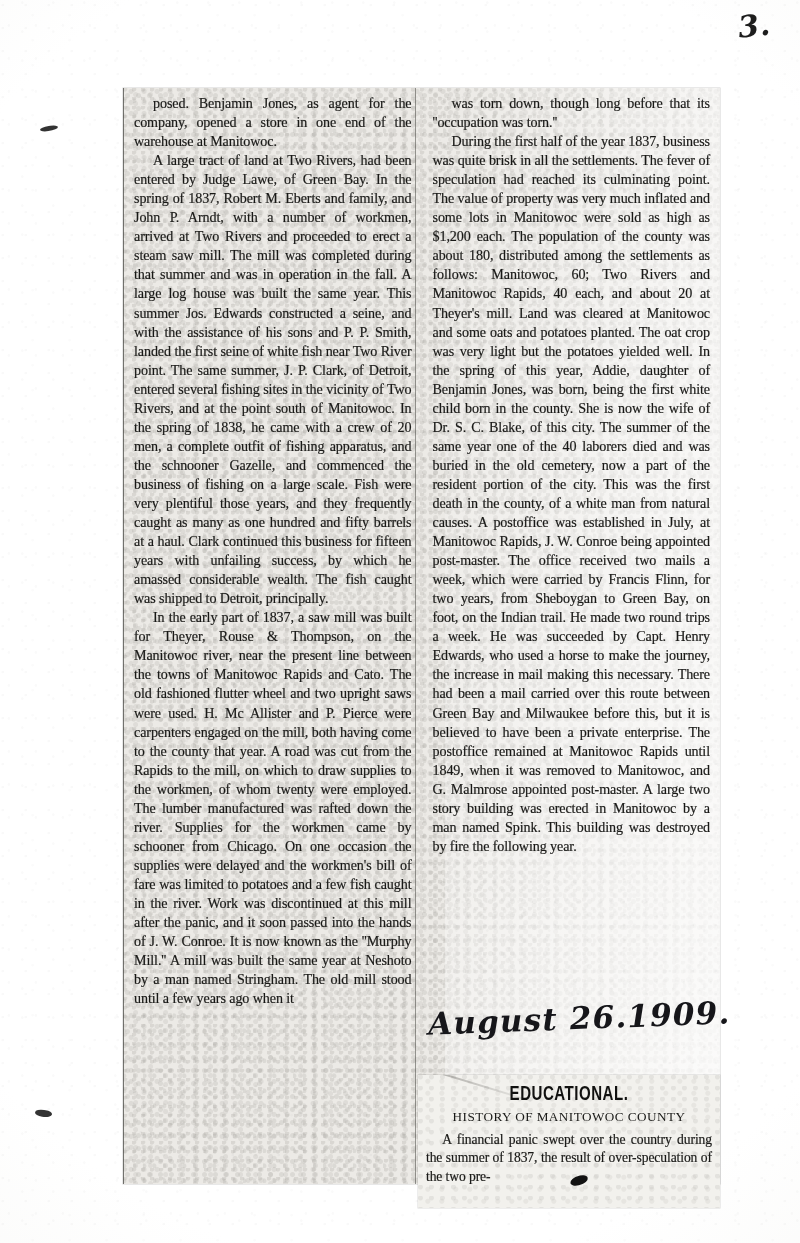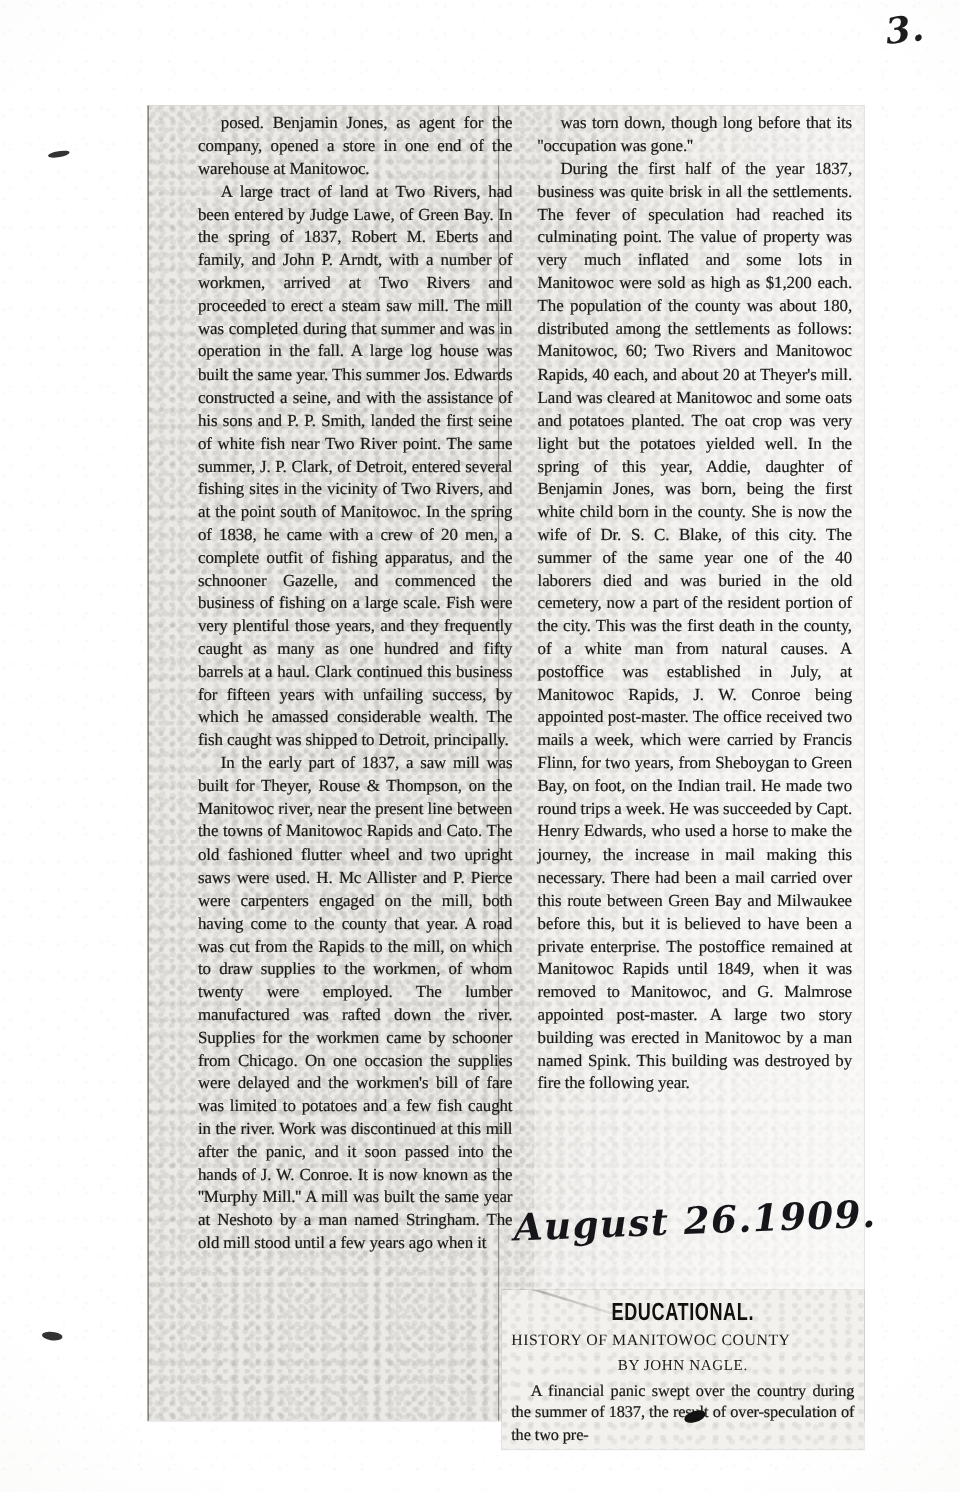--- a/index.html
+++ b/index.html
@@ -103,21 +103,20 @@
   }
   #rule-left   { left: 0px; }
   #rule-middle { left: 292px; opacity:.55; }
 
   
   #columns {
     position: absolute;
     inset: 0;
     display: flex;
     z-index: 3;
-    padding-left: 31px;
   }
   .column {
     position: relative;
     width: 50%;
     box-sizing: border-box;
     padding: 6px 10px 4px 11px;
   }
   .column p, .body-text p {
     margin: 0;
     text-align: justify;
@@ -188,20 +187,21 @@
     font-size: 17.5px;
     letter-spacing: .6px;
     color: #111110;
     transform: scaleX(.86) scaleY(1.18);
     transform-origin: center top;
     margin: 2px 0 7px 0;
     position: relative;
     z-index: 7;
   }
   #edu-subtitle {
+    text-align: center;
     font-family: "Liberation Serif", serif;
     font-size: 13.2px;
     letter-spacing: .45px;
     color: #1a1a18;
     margin: 0 0 6px 0;
     position: relative;
     z-index: 7;
   }
   #edu-byline {
     text-align: center;
@@ -247,33 +247,32 @@
 
     <div id="columns">
 
       <div class="column" id="left-column">
         <p>posed. Benjamin Jones, as agent for the company, opened a store in one end of the warehouse at Manitowoc.</p>
         <p>A large tract of land at Two Rivers, had been entered by Judge Lawe, of Green Bay. In the spring of 1837, Robert M. Eberts and family, and John P. Arndt, with a number of workmen, arrived at Two Rivers and proceeded to erect a steam saw mill. The mill was completed during that summer and was in operation in the fall. A large log house was built the same year. This summer Jos. Edwards constructed a seine, and with the assistance of his sons and P. P. Smith, landed the first seine of white fish near Two River point. The same summer, J. P. Clark, of Detroit, entered several fishing sites in the vicinity of Two Rivers, and at the point south of Manitowoc. In the spring of 1838, he came with a crew of 20 men, a complete outfit of fishing apparatus, and the schnooner Gazelle, and commenced the business of fishing on a large scale. Fish were very plentiful those years, and they frequently caught as many as one hundred and fifty barrels at a haul. Clark continued this business for fifteen years with unfailing success, by which he amassed considerable wealth. The fish caught was shipped to Detroit, principally.</p>
         <p>In the early part of 1837, a saw mill was built for Theyer, Rouse &amp; Thompson, on the Manitowoc river, near the present line between the towns of Manitowoc Rapids and Cato. The old fashioned flutter wheel and two upright saws were used. H. Mc Allister and P. Pierce were carpenters engaged on the mill, both having come to the county that year. A road was cut from the Rapids to the mill, on which to draw supplies to the workmen, of whom twenty were employed. The lumber manufactured was rafted down the river. Supplies for the workmen came by schooner from Chicago. On one occasion the supplies were delayed and the workmen's bill of fare was limited to potatoes and a few fish caught in the river. Work was discontinued at this mill after the panic, and it soon passed into the hands of J. W. Conroe. It is now known as the ''Murphy Mill.'' A mill was built the same year at Neshoto by a man named Stringham. The old mill stood until a few years ago when it</p>
       </div>
 
       <div class="column" id="right-column">
-        <p>was torn down, though long before that its ''occupation was gone.''</p>
+        <p>was torn down, though long before that its ''occupation was torn.''</p>
         <p>During the first half of the year 1837, business was quite brisk in all the settlements. The fever of speculation had reached its culminating point. The value of property was very much inflated and some lots in Manitowoc were sold as high as $1,200 each. The population of the county was about 180, distributed among the settlements as follows: Manitowoc, 60; Two Rivers and Manitowoc Rapids, 40 each, and about 20 at Theyer's mill. Land was cleared at Manitowoc and some oats and potatoes planted. The oat crop was very light but the potatoes yielded well. In the spring of this year, Addie, daughter of Benjamin Jones, was born, being the first white child born in the county. She is now the wife of Dr. S. C. Blake, of this city. The summer of the same year one of the 40 laborers died and was buried in the old cemetery, now a part of the resident portion of the city. This was the first death in the county, of a white man from natural causes. A postoffice was established in July, at Manitowoc Rapids, J. W. Conroe being appointed post-master. The office received two mails a week, which were carried by Francis Flinn, for two years, from Sheboygan to Green Bay, on foot, on the Indian trail. He made two round trips a week. He was succeeded by Capt. Henry Edwards, who used a horse to make the journey, the increase in mail making this necessary. There had been a mail carried over this route between Green Bay and Milwaukee before this, but it is believed to have been a private enterprise. The postoffice remained at Manitowoc Rapids until 1849, when it was removed to Manitowoc, and G. Malmrose appointed post-master. A large two story building was erected in Manitowoc by a man named Spink. This building was destroyed by fire the following year.</p>
       </div>
 
     </div>
   </div>
 
   <div id="handwritten-date">August 26.1909.</div>
 
   <div id="edu-clipping">
     <div id="edu-tear"></div>
     <div id="edu-headline">EDUCATIONAL.</div>
     <div id="edu-subtitle">HISTORY OF MANITOWOC COUNTY</div>
-    <div id="edu-byline">BY JOHN NAGLE.</div>
     <div id="edu-body" class="body-text">
       <p>A financial panic swept over the country during the summer of 1837, the result of over-speculation of the two pre-</p>
     </div>
     <div id="ink-blot"></div>
   </div>
 
 </div>
 
 </body></html>

